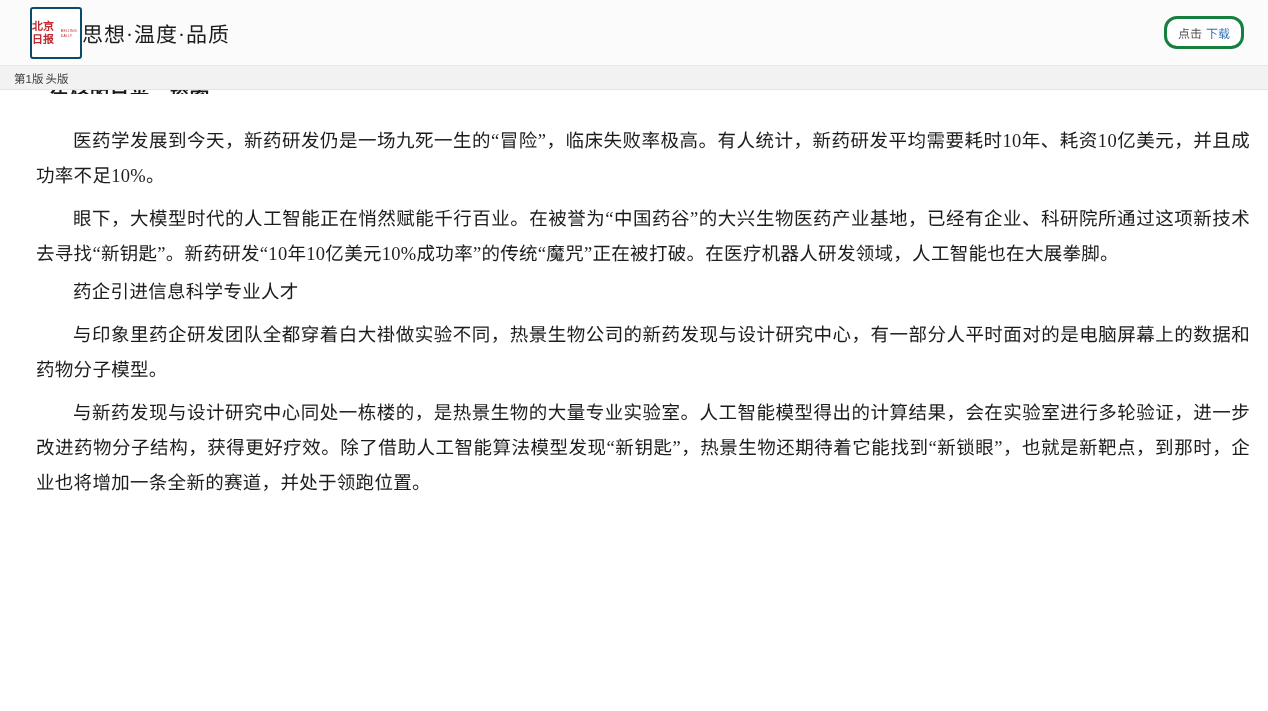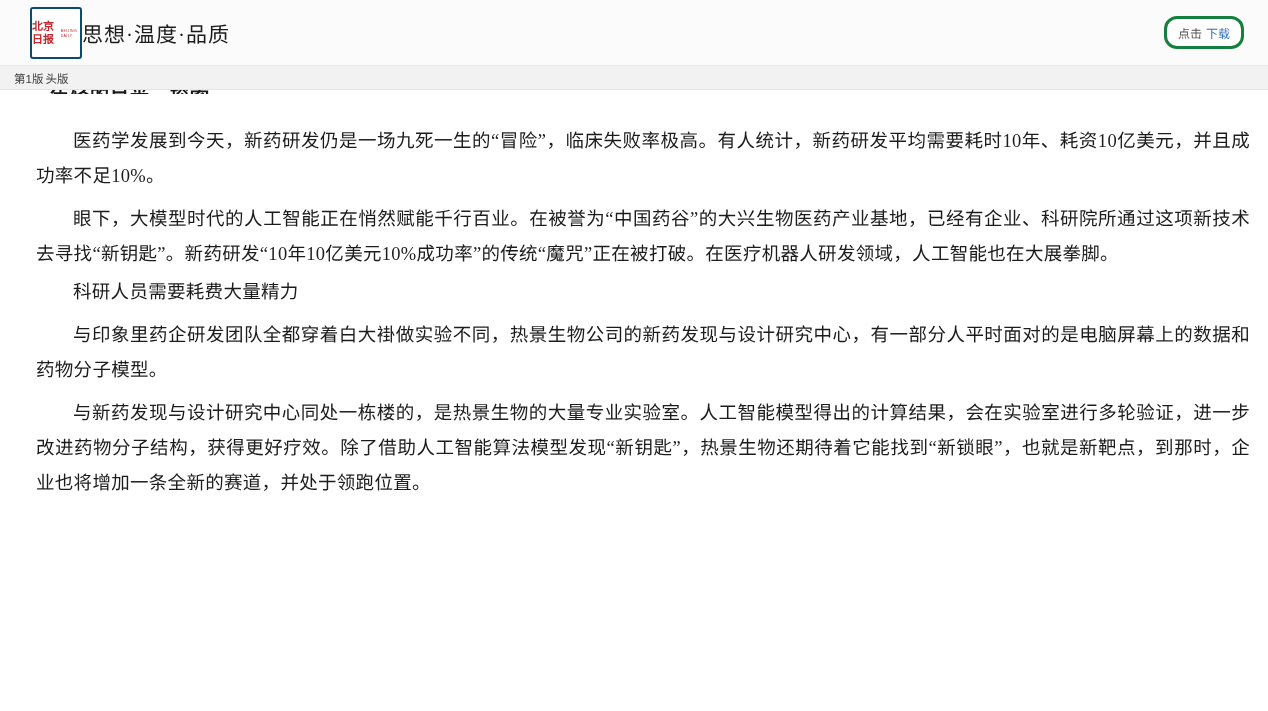--- a/index.html
+++ b/index.html
@@ -155,17 +155,17 @@
   <span class="crumb">头版</span>
 </div>
 
 <div class="article">
   <div class="clipped-line">年轻的目光—探索</div>
   <div class="article-top-pad"></div>
 
   <p class="para">医药学发展到今天，新药研发仍是一场九死一生的“冒险”，临床失败率极高。有人统计，新药研发平均需要耗时10年、耗资10亿美元，并且成功率不足10%。</p>
   <p class="para">眼下，大模型时代的人工智能正在悄然赋能千行百业。在被誉为“中国药谷”的大兴生物医药产业基地，已经有企业、科研院所通过这项新技术去寻找“新钥匙”。新药研发“10年10亿美元10%成功率”的传统“魔咒”正在被打破。在医疗机器人研发领域，人工智能也在大展拳脚。</p>
 
-  <p class="subhead">科研人员需要耗费大量精力</p>
+  <p class="subhead">药企引进信息科学专业人才</p>
 
   <p class="para">与印象里药企研发团队全都穿着白大褂做实验不同，热景生物公司的新药发现与设计研究中心，有一部分人平时面对的是电脑屏幕上的数据和药物分子模型。</p>
   <p class="para">与新药发现与设计研究中心同处一栋楼的，是热景生物的大量专业实验室。人工智能模型得出的计算结果，会在实验室进行多轮验证，进一步改进药物分子结构，获得更好疗效。除了借助人工智能算法模型发现“新钥匙”，热景生物还期待着它能找到“新锁眼”，也就是新靶点，到那时，企业也将增加一条全新的赛道，并处于领跑位置。</p>
 </div>
 
 </body></html>

